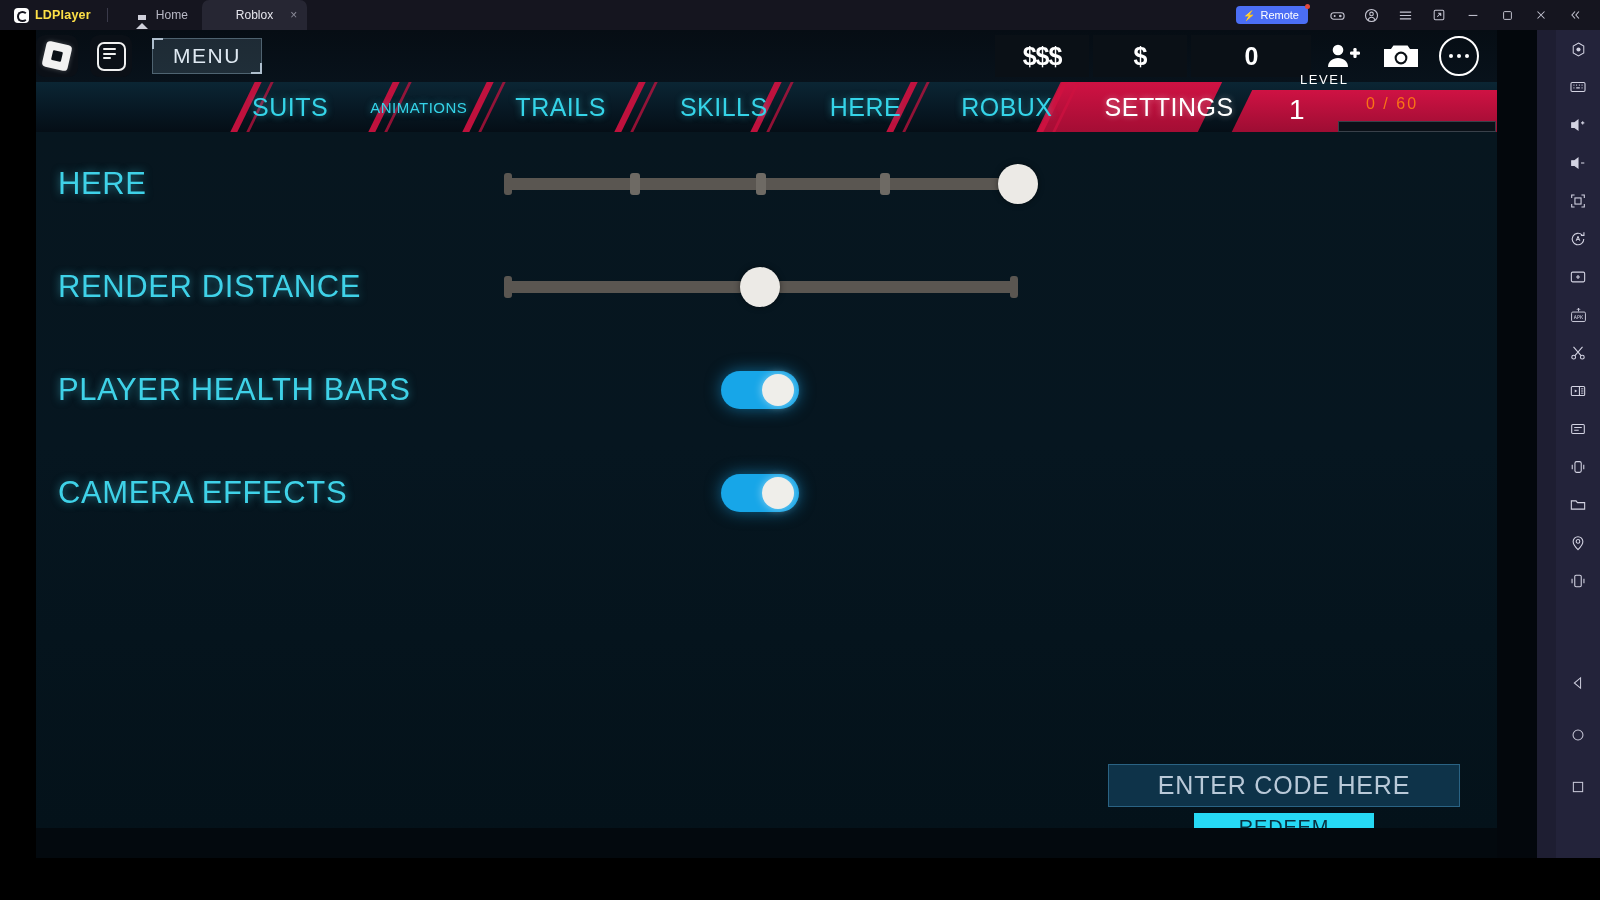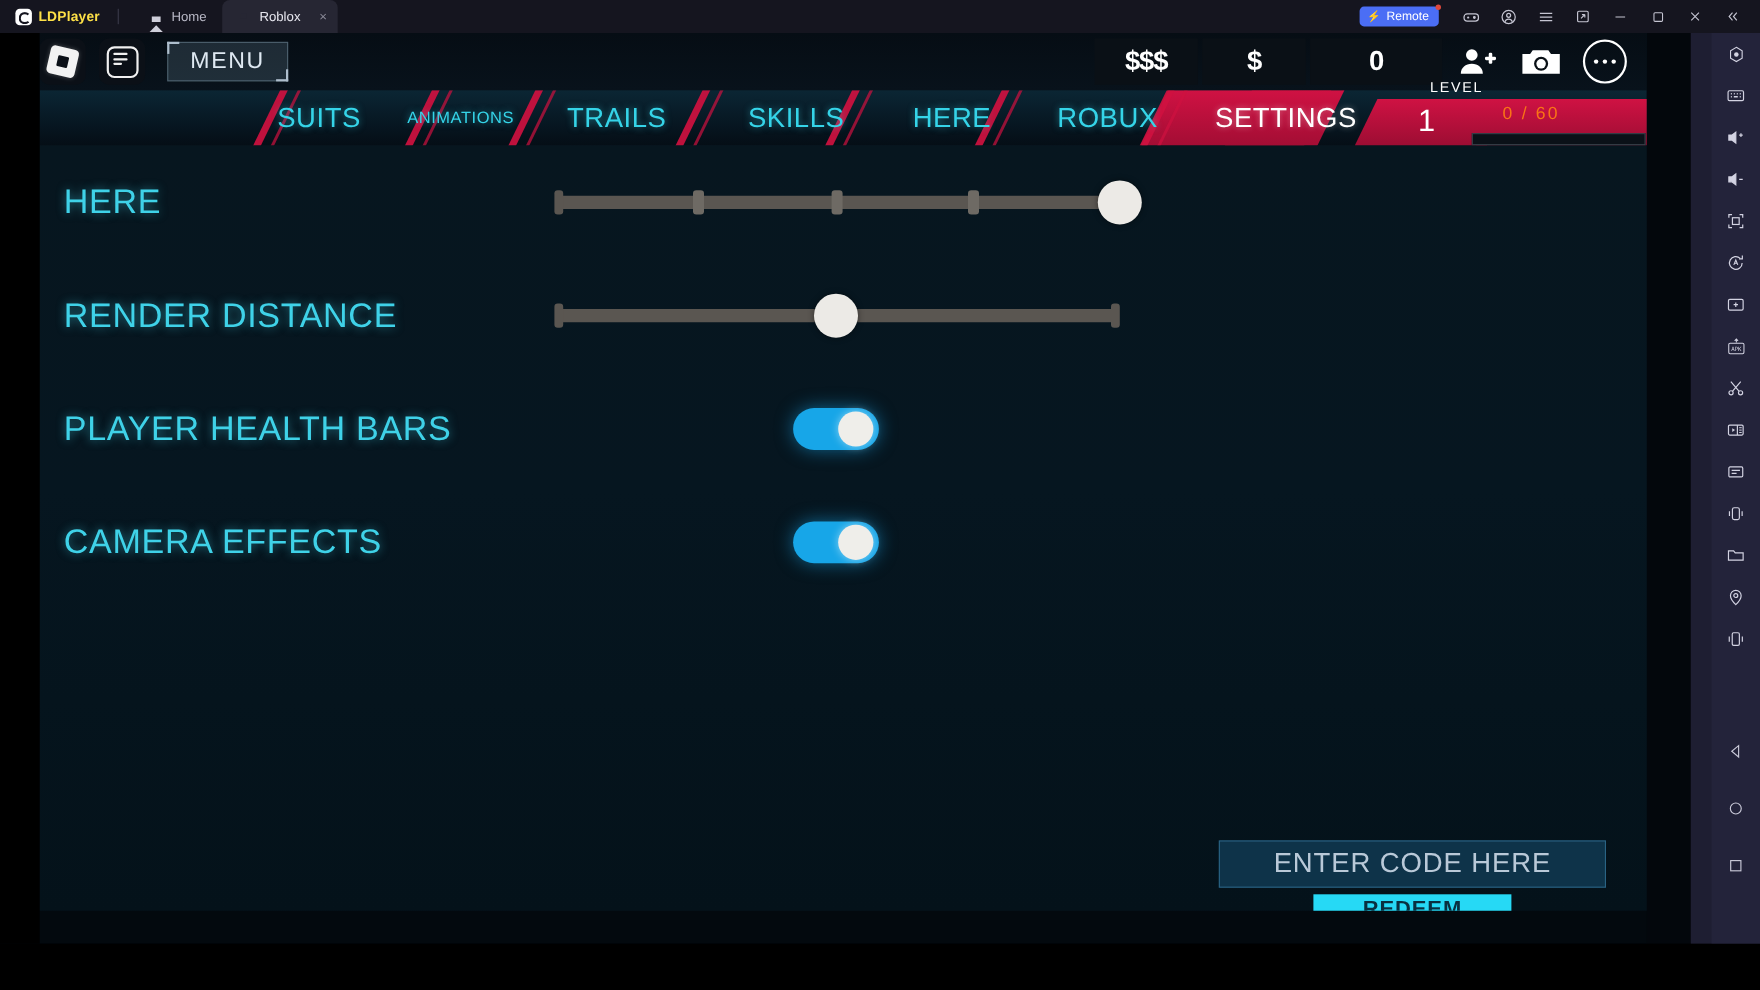--- a/index.html
+++ b/index.html
@@ -114,21 +114,21 @@
   .toggle{width:78px;height:38px;border-radius:19px;background:#17a6e8;position:relative;
     box-shadow:0 0 16px rgba(23,166,232,.55);}
   .toggle .knob{position:absolute;top:3px;left:41px;width:32px;height:32px;border-radius:50%;background:#efeeea;
     box-shadow:0 0 8px rgba(255,255,255,.5);}
 
   
   .codewrap{position:absolute;left:1072px;top:632px;width:352px;}
   .codebox{width:350px;height:41px;background:#0e3349;border:1px solid #2a6384;display:flex;
     align-items:center;justify-content:center;color:#b9c9d8;font-size:25px;letter-spacing:.8px;}
   .redeem{margin:6px auto 0;width:180px;height:28px;background:#26d9f5;display:flex;align-items:center;
-    justify-content:center;color:#093040;font-size:20px;font-weight:bold;letter-spacing:.8px;}
+    justify-content:center;color:#093040;font-size:20px;font-weight:normal;letter-spacing:.8px;}
 
   .gamebottom{position:absolute;left:36px;top:798px;width:1461px;height:30px;background:#03090e;}
 
   
   .rail{position:absolute;right:0;top:30px;width:63px;height:828px;background:#1e1e32;}
   .rail-inner{position:absolute;right:0;top:0;width:44px;height:828px;background:#23233a;
     display:flex;flex-direction:column;align-items:center;}
   .rail-btn{width:44px;height:38px;display:flex;align-items:center;justify-content:center;color:#d3d3e2;}
   .rail-btn svg{display:block;}
   .rail-gap{flex:1;}

